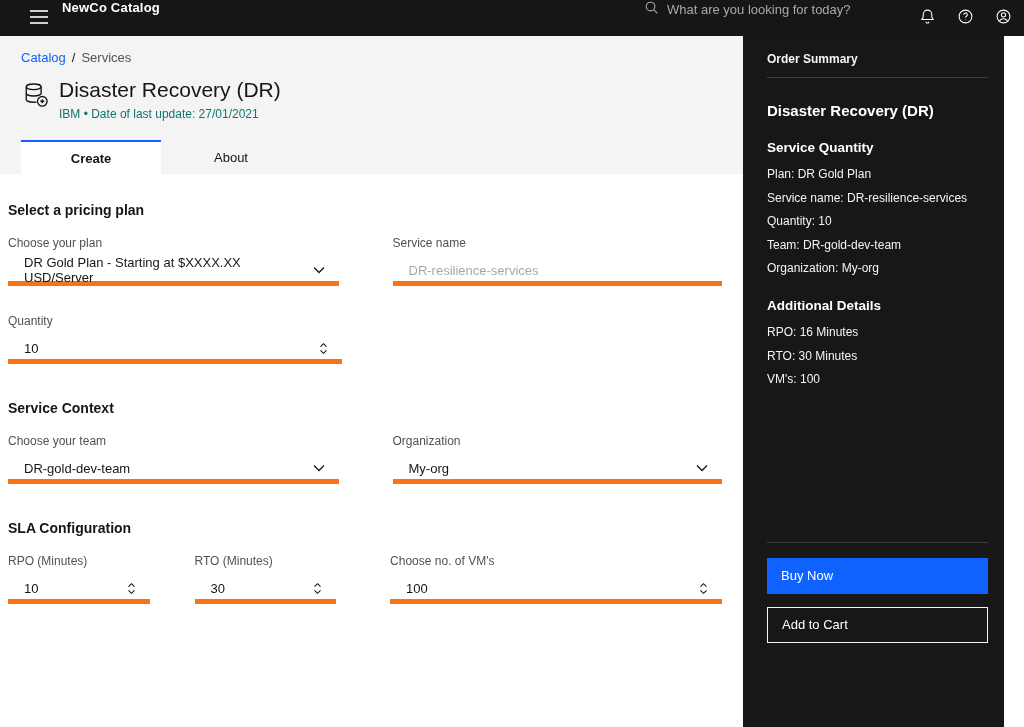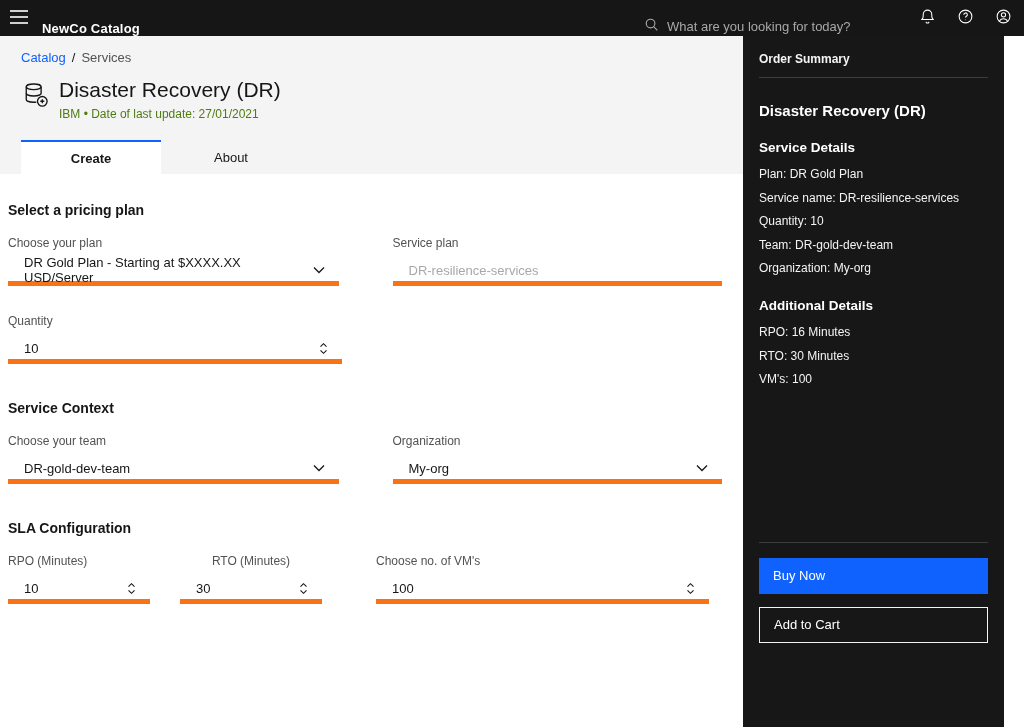--- a/index.html
+++ b/index.html
@@ -1,65 +1,65 @@
 <!DOCTYPE html>
 <html><head>
 <meta charset="utf-8">
 <style>
   * { box-sizing: border-box; margin: 0; padding: 0; }
   html, body { width: 1024px; height: 727px; overflow: hidden; }
   body { font-family: "Liberation Sans", "DejaVu Sans", sans-serif; background: #ffffff; color: #161616; }
 
   
-  .topbar { height: 36px; background: #161616; display: flex; align-items: flex-end; color: #fff; }
+  .topbar { height: 36px; background: #161616; display: flex; align-items: flex-start; color: #fff; padding-left: 20px; }
   .icon-btn { width: 38px; height: 36px; display: flex; align-items: center; justify-content: center;
               background: none; border: none; color: #fff; cursor: pointer; }
   .topbar-title { font-size: 13px; font-weight: 700; letter-spacing: .2px; margin-left: 4px; }
   .topbar-search { margin-left: auto; display: flex; align-items: center; gap: 8px; width: 252px; color: #a8a8a8; }
   .topbar-search input { flex: 1; background: transparent; border: none; outline: none; color: #ffffff; font-size: 13px;
                          font-family: Liberation Sans, sans-serif; }
   .topbar-search input::placeholder { color: #a8a8a8; }
   .topbar-icons { display: flex; align-items: center; margin-left: 12px; margin-right: 2px; }
 
   
   .content-row { display: flex; height: 691px; }
   .main { width: 743px; display: flex; flex-direction: column; background: #ffffff; }
   .page-head { background: #f4f4f4; padding-top: 14px; }
   .breadcrumb { padding-left: 21px; font-size: 13px; color: #525252; }
   .breadcrumb .crumb-link { color: #0f62fe; text-decoration: none; cursor: pointer; }
   .breadcrumb .sep { margin: 0 6px; color: #161616; }
   .title-row { display: flex; align-items: flex-start; gap: 9px; padding-left: 21px; margin-top: 13px; }
   .page-title { font-size: 21px; font-weight: 400; color: #161616; line-height: 1.15; }
-  .page-subtitle { font-size: 12px; color: #4d7c0f; margin-top: 5px; }
+  .page-subtitle { font-size: 12px; color: #0f766e; margin-top: 5px; }
   .tabs { display: flex; padding-left: 21px; margin-top: 19px; }
   .tab { width: 140px; height: 34px; display: flex; align-items: center; justify-content: center;
          font-size: 13px; color: #161616; cursor: pointer; background: transparent; border: none; font-family: inherit; }
   .tab.active { background: #ffffff; font-weight: 700; border-top: 2px solid #0f62fe; }
 
   
   .form-area { flex: 1; background: #ffffff; padding: 28px 21px 0 8px; }
   .section-heading { font-size: 14px; font-weight: 700; color: #161616; margin-bottom: 18px; }
   .field-row { display: flex; margin-bottom: 28px; }
   .field { display: flex; flex-direction: column; }
   .w-lg { width: 334px; }
   .w-lg2 { width: 333px; margin-left: 54px; }
   .w-sm { width: 142px; }
-  .w-sm2 { width: 142px; margin-left: 30px; align-items: center; }
+  .w-sm2 { width: 142px; margin-left: 45px; }
   .field-label { font-size: 12px; color: #525252; margin-bottom: 9px; }
   .control { height: 27px; border-bottom: 5px solid #f97316; display: flex; align-items: center;
              justify-content: space-between; padding: 0 14px 0 16px; font-size: 13px; color: #161616; cursor: pointer; gap: 40px; }
   .control input { border: none; outline: none; background: transparent; font-size: 13px; color: #161616;
                    font-family: inherit; width: 100%; padding: 0; }
   .control input::placeholder { color: #a8a8a8; }
   .chevron, .stepper { flex: 0 0 auto; display: flex; align-items: center; color: #161616; }
   .stepper { flex-direction: column; gap: 1px; cursor: pointer; }
   .section-gap { margin-top: 36px; }
 
   
-  .sidebar { width: 261px; background: #171717; color: #ffffff; padding: 16px 16px 0 16px; display: flex; flex-direction: column; }
+  .sidebar { width: 261px; background: #171717; color: #ffffff; padding: 16px 16px 0 24px; display: flex; flex-direction: column; }
   .summary-label { font-size: 12px; font-weight: 700; color: #f4f4f4; }
   .summary-divider { border: none; border-top: 1px solid #3d3d3d; margin-top: 11px; }
   .summary-product { font-size: 15px; font-weight: 700; margin-top: 24px; }
   .summary-section-heading { font-size: 13.5px; font-weight: 700; margin-top: 21px; }
   .summary-line { font-size: 12px; color: #f4f4f4; margin-top: 8px; line-height: 1.3; }
   .summary-line.first { margin-top: 12px; }
   .buttons-divider { border: none; border-top: 1px solid #3d3d3d; margin-top: 154px; }
   .btn { width: 100%; height: 36px; display: flex; align-items: center; padding-left: 14px; font-size: 13px;
          font-family: inherit; cursor: pointer; }
   .btn-primary { background: #0f62fe; color: #ffffff; border: none; margin-top: 15px; }
@@ -159,21 +159,21 @@
           <div class="control">
             <span>DR Gold Plan - Starting at $XXXX.XX USD/Server</span>
             <span class="chevron">
               <svg width="12" height="8" viewBox="0 0 12 8" fill="none" stroke="#161616" stroke-width="1.3">
                   <path d="M1 1.5 6 6.5 11 1.5"></path>
                 </svg>
             </span>
           </div>
         </div>
         <div class="field w-lg2">
-          <label class="field-label">Service plan</label>
+          <label class="field-label">Service name</label>
           <div class="control">
             <input type="text" placeholder="DR-resilience-services" style="">
           </div>
         </div>
       </div>
       <div class="field-row">
         <div class="field w-lg">
           <label class="field-label">Quantity</label>
           <div class="control">
             <input type="text" value="10" style="">
@@ -262,21 +262,21 @@
       </div>
     </div>
   </main>
 
   <aside class="sidebar">
     <div class="summary-label">Order Summary</div>
     <hr class="summary-divider">
 
     <div class="summary-product">Disaster Recovery (DR)</div>
 
-    <div class="summary-section-heading">Service Details</div>
+    <div class="summary-section-heading">Service Quantity</div>
     <div class="summary-line first">Plan: DR Gold Plan</div>
     <div class="summary-line">Service name: DR-resilience-services</div>
     <div class="summary-line">Quantity: 10</div>
     <div class="summary-line">Team: DR-gold-dev-team</div>
     <div class="summary-line">Organization: My-org</div>
 
     <div class="summary-section-heading">Additional Details</div>
     <div class="summary-line first">RPO: 16 Minutes</div>
     <div class="summary-line">RTO: 30 Minutes</div>
     <div class="summary-line">VM's: 100</div>

